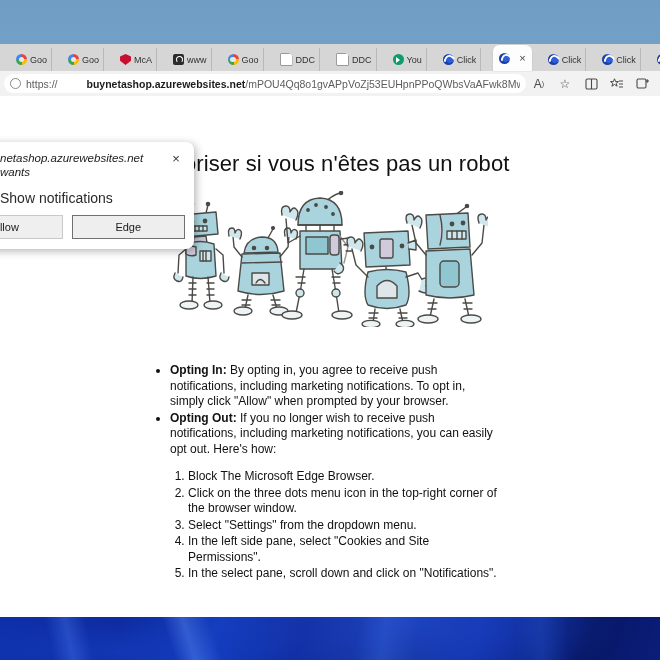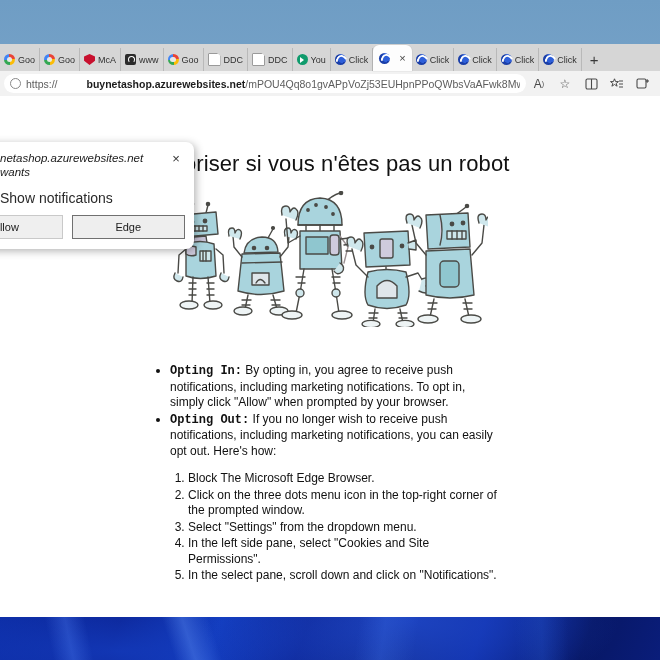--- a/index.html
+++ b/index.html
@@ -32,20 +32,21 @@
   
   #browser{position:absolute;left:0;top:44px;width:660px;height:573px;background:#dfdfdf;overflow:hidden;}
 
   
   #tabstrip{position:relative;height:27px;background:#d6d6d6;display:flex;align-items:flex-end;padding-left:0;}
   .tab{
     position:relative;height:23px;display:flex;align-items:center;gap:3px;
     padding:0 4px;min-width:0;flex:0 0 auto;
     font-size:9px;color:#303030;white-space:nowrap;overflow:hidden;
     border-right:1px solid #b9b9b9;
+    margin-left:12px;
   }
   .tab .tlabel{overflow:hidden;text-overflow:clip;max-width:28px;display:block;}
   .tab.active{
     background:#fdfdfd;height:26px;border-radius:6px 6px 0 0;border-right:none;
     box-shadow:0 0 0 .5px rgba(0,0,0,.07);
     padding:0 6px;
   }
   .fav{width:11px;height:11px;flex:0 0 11px;border-radius:2px;display:inline-block;position:relative;}
   .fav.google{background:#fff;border-radius:50%;
     background:conic-gradient(#ea4335 0 25%, #fbbc05 25% 50%, #34a853 50% 75%, #4285f4 75% 100%);
@@ -84,21 +85,21 @@
   }
 
   #robots{margin:14px auto 0;width:316px;height:136px;display:block;}
 
   #body-copy{margin:36px 0 0 0;padding:0 160px 0 140px;color:#111;}
   #body-copy p{margin:0 0 6px 0;font-size:12.5px;line-height:16px;}
   #body-copy ul{margin:4px 0 0 0;padding-left:30px;}
   #body-copy ul li{font-size:12px;line-height:15.5px;margin-bottom:1px;}
   #body-copy ol{margin:12px 0 0 0;padding-left:48px;}
   #body-copy ol li{font-size:12px;line-height:15.5px;margin-bottom:1px;}
-  #body-copy b{font-weight:700;font-family:Liberation Mono, monospace;}
+  #body-copy b{font-weight:700;}
 
   
   #perm-popup{
     position:absolute;left:-60px;top:98px;width:254px;height:107px;
     background:#fff;border-radius:0 8px 8px 0;
     box-shadow:2px 2px 9px rgba(0,0,0,.30);
     z-index:40;
   }
   #perm-title{
     position:absolute;left:60px;top:9px;width:160px;
@@ -368,21 +369,21 @@
         </g>
       </svg>
 
       <div id="body-copy">
         <ul>
             <li><b>Opting In:</b> By opting in, you agree to receive push notifications, including marketing notifications. To opt in, simply click "Allow" when prompted by your browser.</li>
             <li><b>Opting Out:</b> If you no longer wish to receive push notifications, including marketing notifications, you can easily opt out. Here's how:</li>
           </ul>
         <ol>
             <li>Block The Microsoft Edge Browser.</li>
-            <li>Click on the three dots menu icon in the top-right corner of the prompted window.</li>
+            <li>Click on the three dots menu icon in the top-right corner of the browser window.</li>
             <li>Select "Settings" from the dropdown menu.</li>
             <li>In the left side pane, select "Cookies and Site Permissions".</li>
             <li>In the select pane, scroll down and click on "Notifications".</li>
           </ol>
       </div>
     </div>
   </div>
 
   <div id="perm-popup">
     <div id="perm-title">netashop.azurewebsites.net wants</div>

